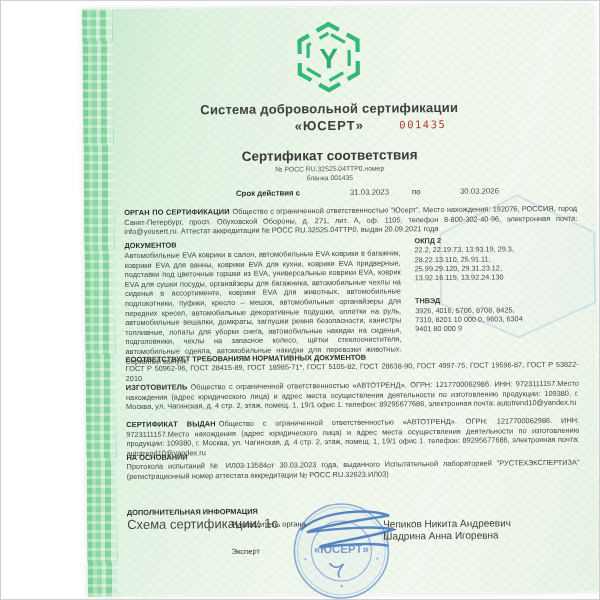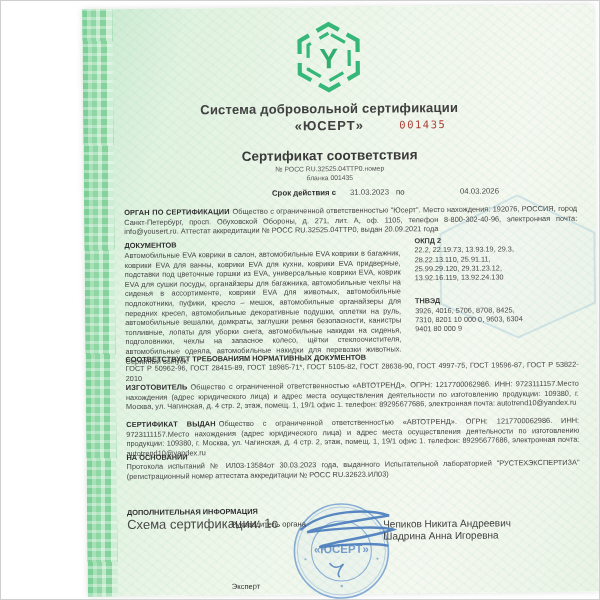--- a/index.html
+++ b/index.html
@@ -37,23 +37,23 @@
   .org-abbr { top:111px; font-size:13px; font-weight:bold; color:#404040; letter-spacing:1px; }
   .serial {
     position:absolute; left:316px; top:112px; font-family:"DejaVu Sans Mono", monospace;
     font-size:10.5px; color:#ad4038; letter-spacing:1.5px;text-align:center;
   }
   .title { top:141px; font-size:13.5px; font-weight:bold; color:#3a3a3a; }
   .reg1 { top:158px; font-size:6.8px; color:#555; }
   .reg2 { top:167px; font-size:6.8px; color:#555; }
 
   .validity { position:absolute; top:181px; left:40px; width:412px; height:12px; font-size:7.8px; }
-  .validity .v-label { position:absolute; left:112px; font-weight:bold; color:#333;margin-left:36px; }
+  .validity .v-label { position:absolute; left:112px; font-weight:bold; color:#333; }
   .validity .v-from { position:absolute; left:226px; color:#4a4a4a; }
-  .validity .v-po   { position:absolute; left:272px; font-weight:normal; color:#333; }
+  .validity .v-po   { position:absolute; left:288px; font-weight:normal; color:#333; }
   .validity .v-to   { position:absolute; left:336px; color:#4a4a4a; }
 
   .para { position:absolute; left:40px; right:18px; font-size:7.4px; line-height:9.6px; color:#454545; text-align:justify; }
   .lbl { font-weight:bold; color:#2e2e2e; letter-spacing:.1px; }
   .lbl-inline { margin-right:3px; }
   .blk-label { position:absolute; left:40px; font-size:7.4px; font-weight:bold; color:#2e2e2e; }
 
   .sec-organ { top:199px; }
   .sec-product-label { top:232px; }
   .sec-product-text { top:232px; left:40px; width:276px; right:auto; }
@@ -67,21 +67,21 @@
   .sec-issued { top:411px; }
   .sec-basis-label { top:444px; }
   .sec-basis-text { top:453px; }
   .sec-add-label { top:499px; }
   .sec-add-text { position:absolute; left:40px; top:508px; font-size:13px; color:#4a4a4a; }
 
   .sig-label { position:absolute; font-size:7.6px; font-weight:normal; color:#333; }
   .sig-name  { position:absolute; font-size:10px; color:#3f3f3f; }
   .lbl-head   { left:144px; top:512px; }
   .name-head  { left:296px; top:512px; }
-  .lbl-expert { left:144px; top:539px;margin-top:35px; }
+  .lbl-expert { left:144px; top:539px; }
   .name-expert{ left:296px; top:524px; }
 
   .stamp { position:absolute; left:204px; top:494px; width:100px; height:100px; }
   .scribble { position:absolute; left:208px; top:496px; width:110px; height:60px; }
 </style>
 </head>
 <body>
 
 <div class="frame">
   <div class="cert">
@@ -106,21 +106,21 @@
       <div class="hdr org-abbr" style="position:absolute;">«ЮСЕРТ»</div>
       <div class="serial">001435</div>
       <div class="hdr title" style="position:absolute;">Сертификат соответствия</div>
       <div class="hdr reg1" style="position:absolute;">№ РОСС RU.32525.04ТТР0.номер</div>
       <div class="hdr reg2" style="position:absolute;">бланка 001435</div>
 
       <div class="validity">
         <span class="v-label">Срок действия с</span>
         <span class="v-from">31.03.2023</span>
         <span class="v-po">по</span>
-        <span class="v-to">04.03.2026</span>
+        <span class="v-to">30.03.2026</span>
       </div>
 
       <p class="para sec-organ">
         <span class="lbl lbl-inline">ОРГАН ПО СЕРТИФИКАЦИИ</span><span>Общество с ограниченной ответственностью "Юсерт". Место нахождения: 192076, РОССИЯ, город Санкт-Петербург, просп. Обуховской Обороны, д. 271, лит. А, оф. 1105, телефон 8-800-302-40-96, электронная почта: info@yousert.ru. Аттестат аккредитации № РОСС RU.32525.04ТТР0, выдан 20.09.2021 года</span>
       </p>
 
       <div class="blk-label sec-product-label">ДОКУМЕНТОВ</div>
       <p class="para sec-product-text" style="padding-top:10px;">Автомобильные EVA коврики в салон, автомобильные EVA коврики в багажник, коврики EVA для ванны, коврики EVA для кухни, коврики EVA придверные, подставки под цветочные горшки из EVA, универсальные коврики EVA, коврик EVA для сушки посуды, органайзеры для багажника, автомобильные чехлы на сиденья в ассортименте, коврики EVA для животных, автомобильные подлокотники, пуфики, кресло – мешок, автомобильные органайзеры для передних кресел, автомобильные декоративные подушки, оплётки на руль, автомобильные вешалки, домкраты, заглушки ремня безопасности, канистры топливные, лопаты для уборки снега, автомобильные накидки на сиденья, подголовники, чехлы на запасное колесо, щётки стеклоочистителя, автомобильные одеяла, автомобильные накидки для перевозки животных. Серийный выпуск.</p>
 
       <div class="codes">

